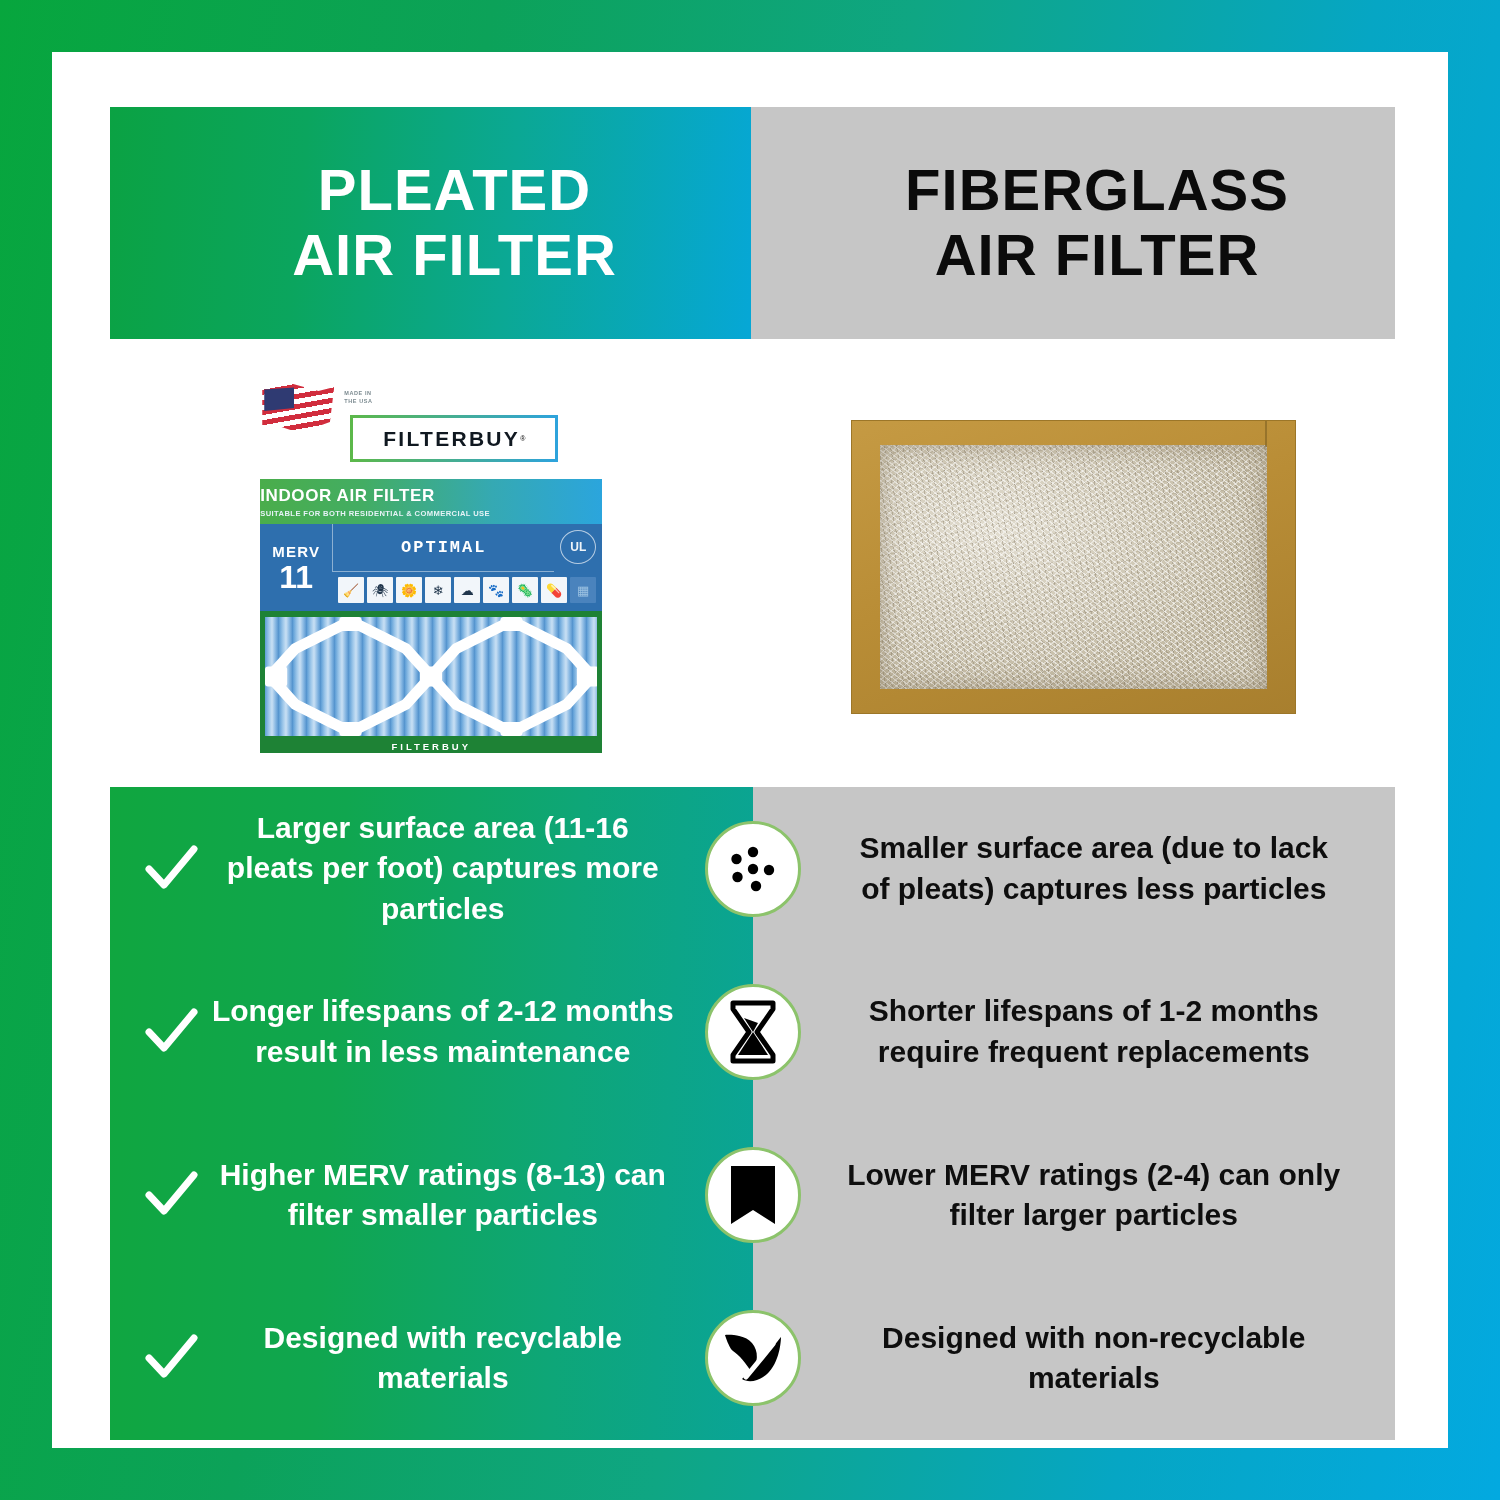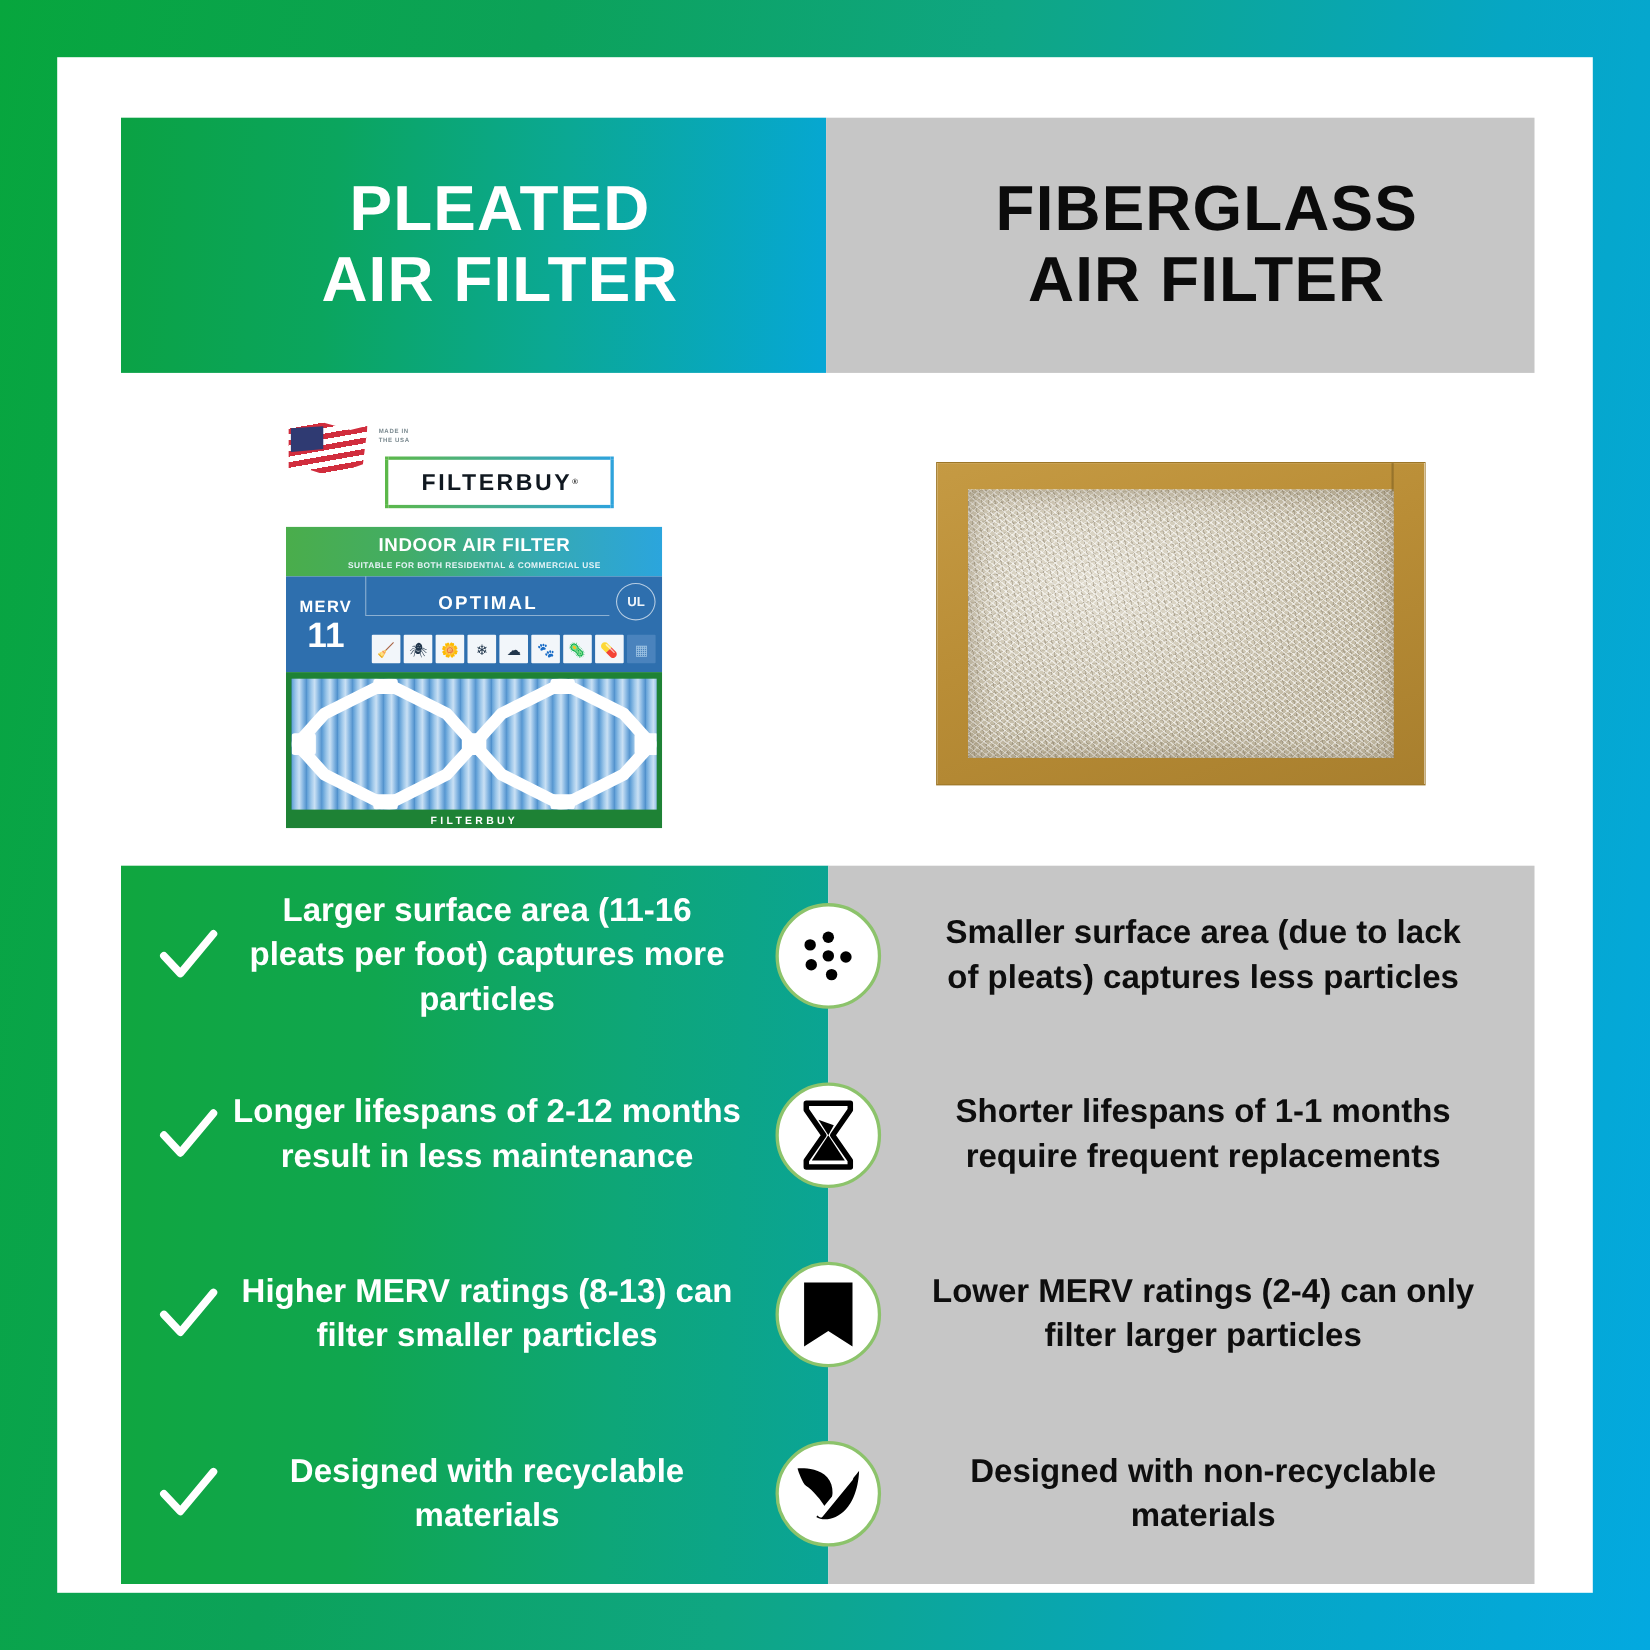--- a/index.html
+++ b/index.html
@@ -98,41 +98,41 @@
     background: #ffffff;
     display: flex; align-items: center; justify-content: center;
   }
   .pf-logo-text {
     font-size: 21px; font-weight: 700; color: #101820; letter-spacing: 2.3px;
   }
   .pf-logo-reg { font-size: 7px; vertical-align: super; }
   .pf-green-band {
     position: absolute; left: 0; top: 98px; width: 100%; height: 45px;
     background: linear-gradient(90deg, #4aad4b 0%, #43ad63 30%, #35a9b3 68%, #2ba5dd 100%);
-    display: flex; flex-direction: column; align-items: center; justify-content: center;
+    display: flex; flex-direction: column; justify-content: center;
   }
   .pf-band-title { font-size: 17px; font-weight: 700; color: #fff; letter-spacing: .6px; }
   .pf-band-sub { font-size: 7.6px; font-weight: 700; color: #e6f3f7; letter-spacing: .4px; margin-top: 3px; }
   .pf-blue-band {
     position: absolute; left: 0; top: 143px; width: 100%; height: 87px;
     background: #2e6fae;
   }
   .pf-merv {
     position: absolute; left: 0; top: 0; width: 72px; height: 100%;
     display: flex; flex-direction: column; align-items: center; justify-content: center;
     color: #ffffff;
     text-align: center;
   }
   .pf-merv-label { font-size: 15px; font-weight: 700; letter-spacing: 1.2px; }
   .pf-merv-num { font-size: 32px; font-weight: 700; line-height: 1; margin-top: 1px; }
   .pf-optimal {
-    position: absolute; left: 72px; top: 0; right: 48px; height: 36px;
+    position: absolute; left: 72px; top: 0; right: 48px; height: 48px;
     border-left: 1px solid rgba(255,255,255,.45);
     border-bottom: 1px solid rgba(255,255,255,.45);
-    display: flex; align-items: flex-end; justify-content: center;
+    display: flex; align-items: center; justify-content: center; font-family: Liberation Mono, monospace;
   }
   .pf-optimal-text { font-size: 17px; font-weight: 700; color: #fff; letter-spacing: 2px; }
   .pf-ul {
     position: absolute; right: 6px; top: 6px; width: 36px; height: 34px;
     border-radius: 50%;
     border: 1.4px solid rgba(255,255,255,.65);
     color: rgba(255,255,255,.92);
     display: flex; align-items: center; justify-content: center;
     font-size: 12px; font-weight: 700;
   }
@@ -401,21 +401,21 @@
             <div class="left-text">Longer lifespans of 2-12 months result in less maintenance</div>
           </div>
           <div class="center-icon">
             <svg width="58" height="66" viewBox="0 0 58 66">
               <path d="M9,4 H49 V10 L33,33 L49,56 V62 H9 V56 L25,33 L9,10 Z" fill="none" stroke="#000" stroke-width="5" stroke-linejoin="round"></path>
               <path d="M29,33 L14,56 H44 Z" fill="#000"></path>
               <path d="M29,33 L20,19 L34,24 Z" fill="#000"></path>
             </svg>
           </div>
           <div class="cmp-right">
-            <div class="right-text">Shorter lifespans of 1-1 months require frequent replacements</div>
+            <div class="right-text">Shorter lifespans of 1-2 months require frequent replacements</div>
           </div>
         </div>
 
         <div class="cmp-row">
           <div class="cmp-left">
             <div class="check-mark">
               <svg viewBox="0 0 60 60">
                   <path d="M8,30 L23,46 L53,10" fill="none" stroke="#ffffff" stroke-width="7" stroke-linecap="round" stroke-linejoin="round"></path>
                 </svg>
             </div>

